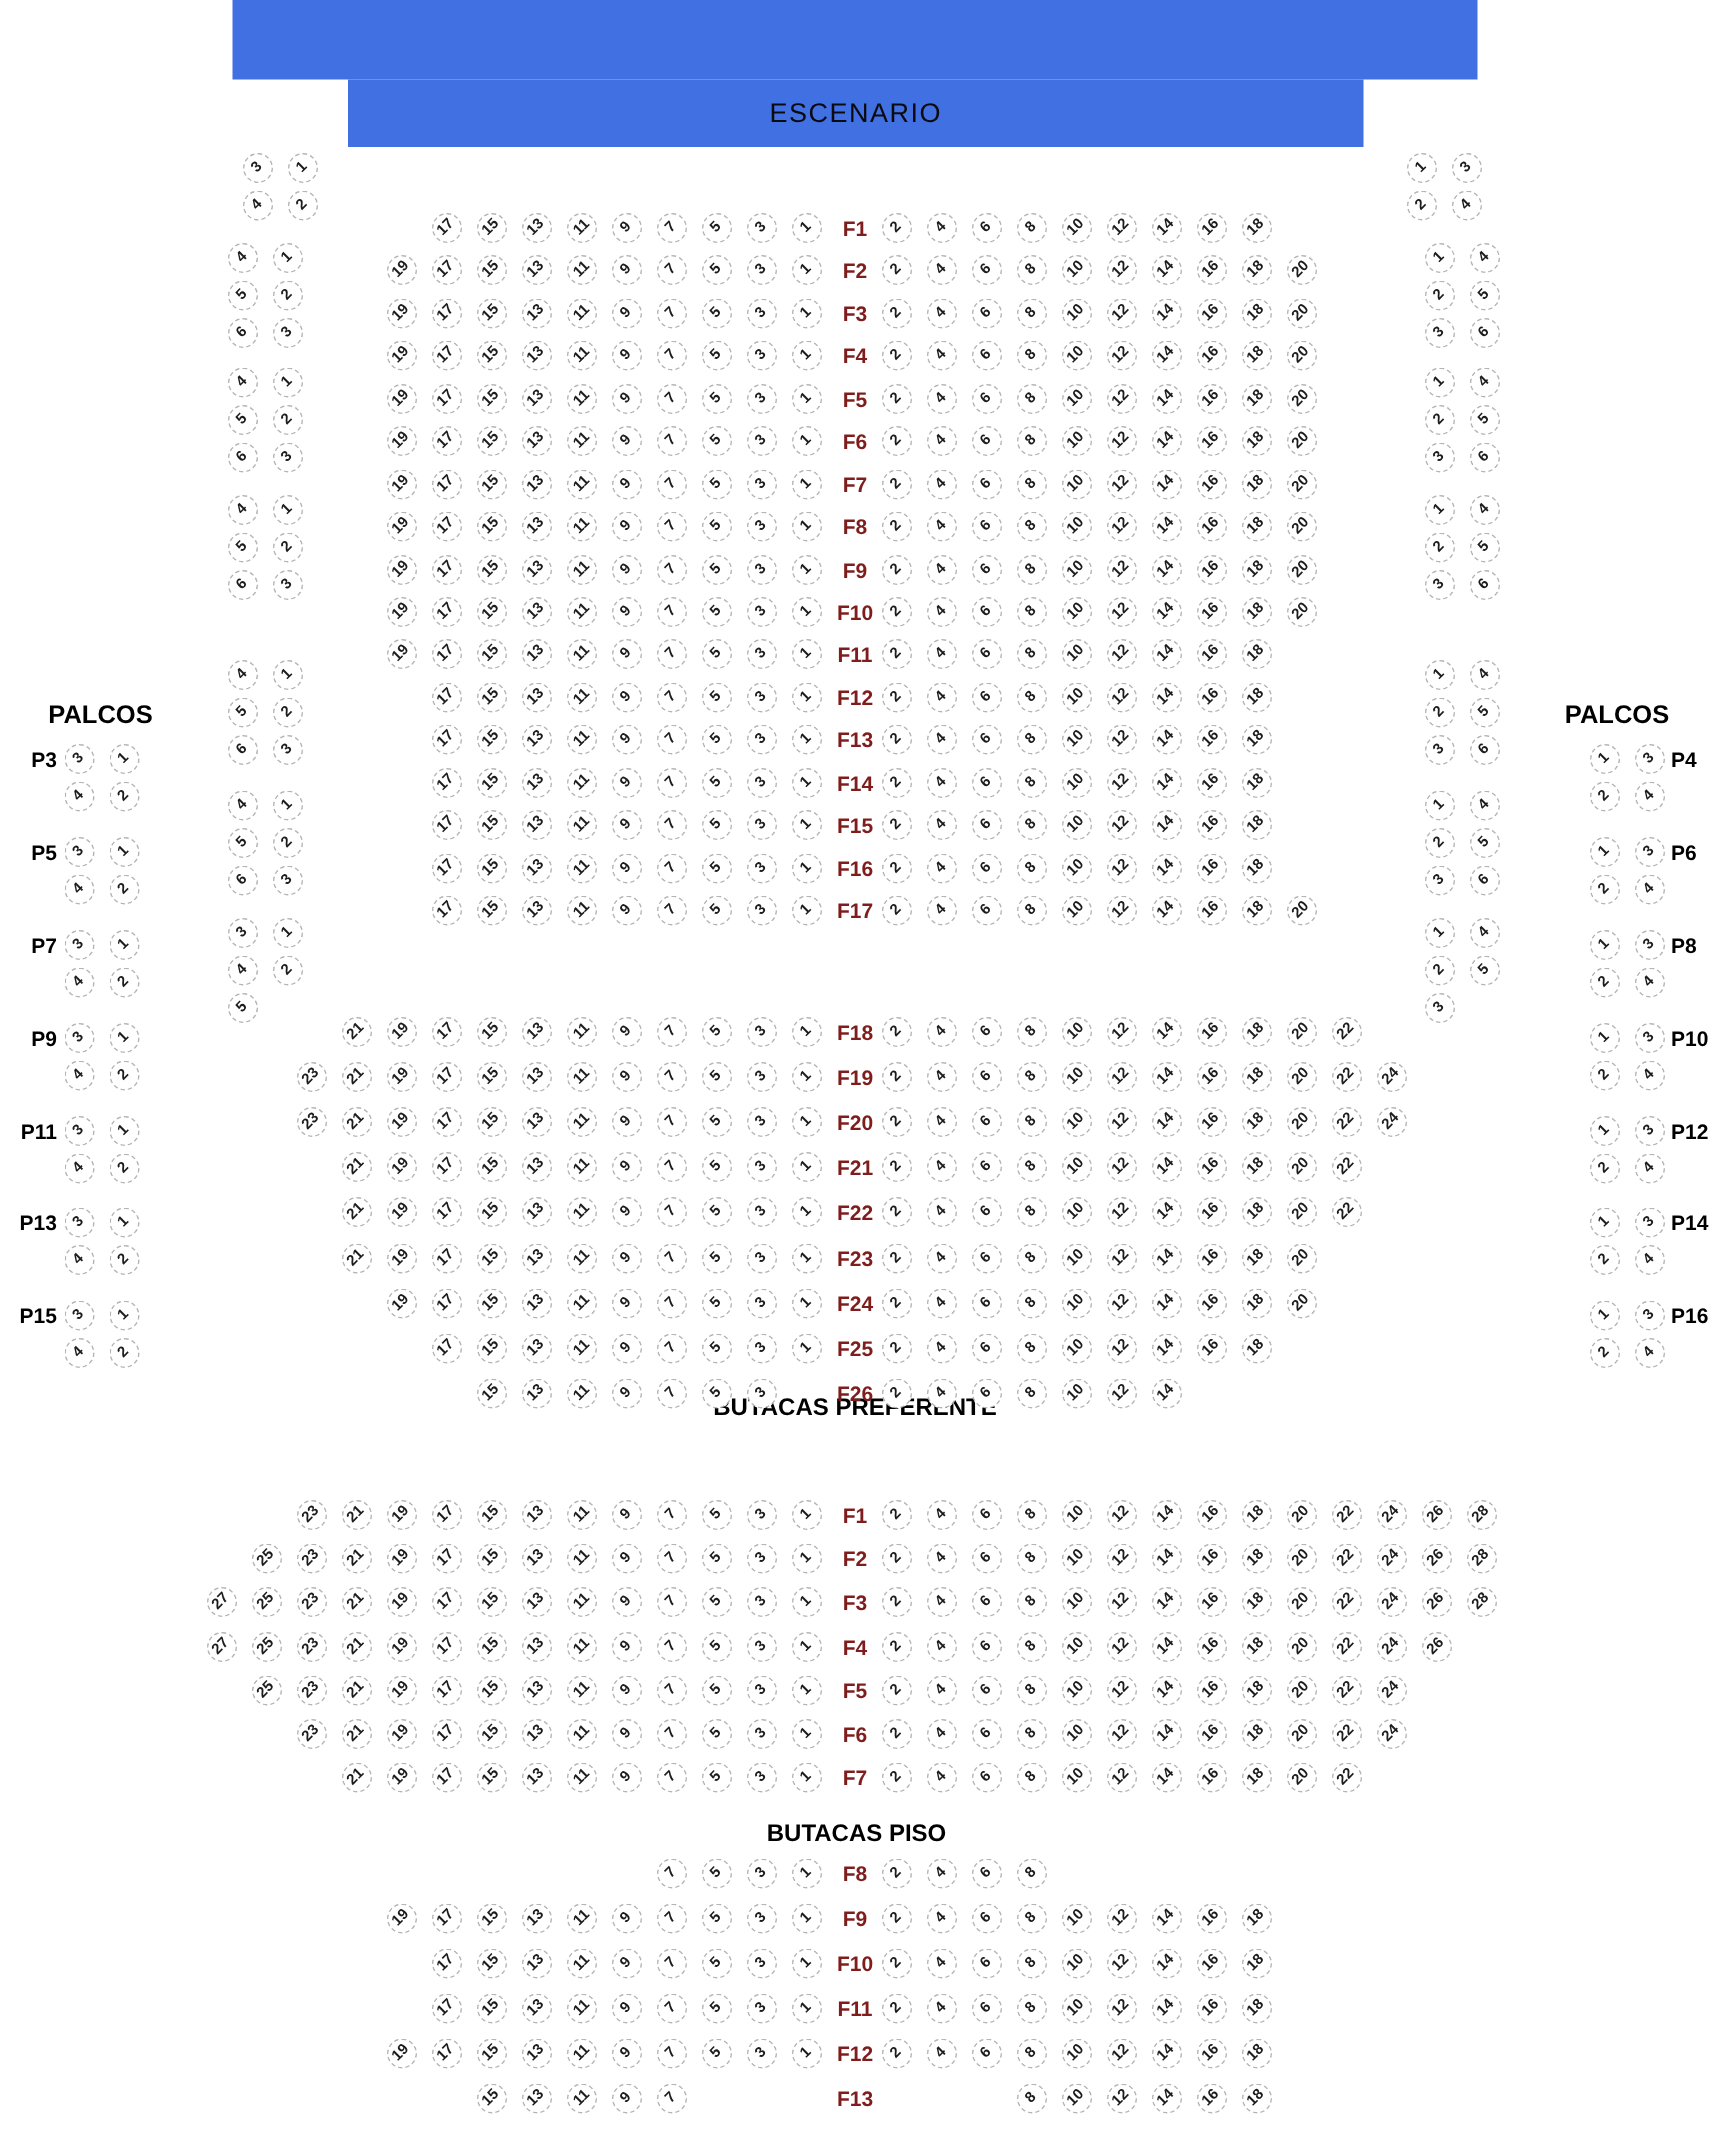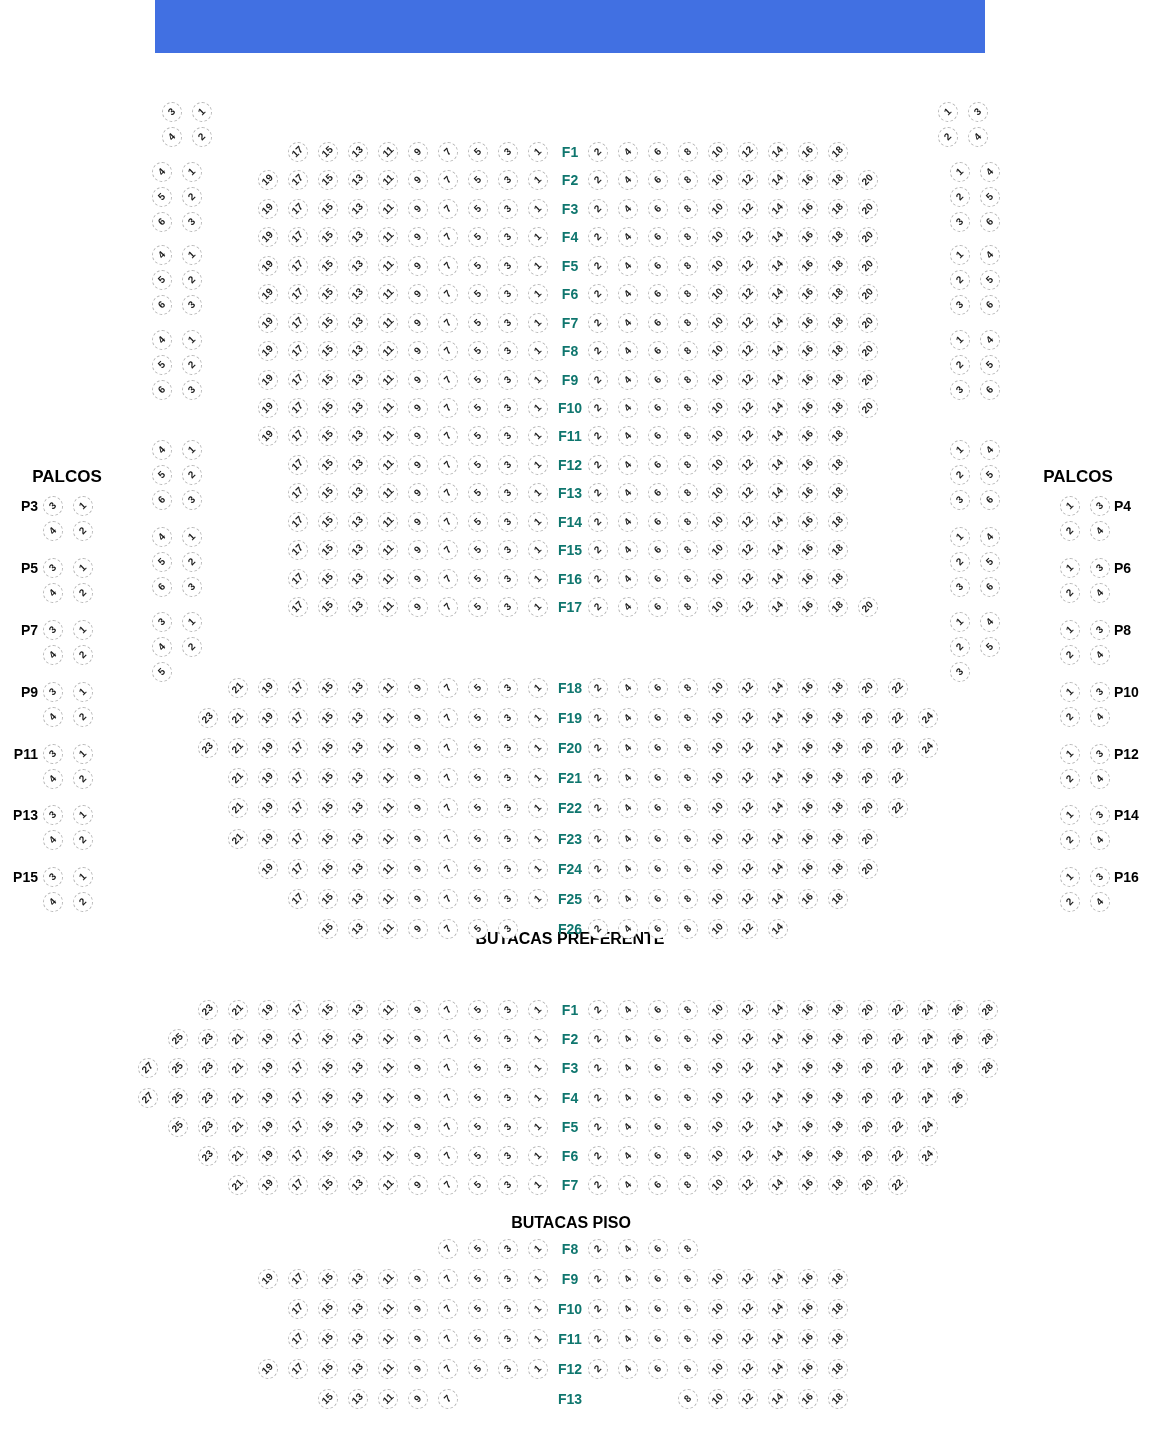--- a/index.html
+++ b/index.html
@@ -11,21 +11,21 @@
   .stage-front { position:absolute; left:232px; top:53px; width:677px; height:45px;
     display:flex; align-items:center; justify-content:center; }
   .stage-front span { font-size:18px; letter-spacing:1px; color:#0b0b0f; }
   .sec-title {
     position:absolute; transform:translate(-50%,-50%);
     font-weight:700; font-size:16px; color:#000; white-space:nowrap;
   }
   .sec-title.palcos { font-size:17px; }
   .row-label {
     position:absolute; transform:translate(-50%,-50%);
-    font-weight:700; font-size:14px; color:#0f766e; white-space:nowrap;
+    font-weight:700; font-size:14px; color:#7f1d1d; white-space:nowrap;
   }
   .palco-label {
     position:absolute; font-weight:700; font-size:14px; color:#000; white-space:nowrap;
   }
   .palco-label.anchor-right { transform:translate(-100%,-50%); }
   .palco-label.anchor-left  { transform:translate(0,-50%); }
   .seat {
     position:absolute; width:20px; height:20px; margin:-10px 0 0 -10px;
     border:1px dashed #b5b5b5; border-radius:50%; background:#ffffff;
     box-sizing:border-box; display:flex; align-items:center; justify-content:center;
@@ -34,20 +34,23 @@
   .seat-num {
     display:block; transform:rotate(-45deg);
     font-size:10px; font-weight:700; color:#1c1c1c; line-height:1;
   }
 </style>
 </head>
 <body>
 
 <div id="canvas">
   <div class="stage-top" style="background: rgb(65, 112, 226);"></div>
+  <div class="stage-front" style="background: rgb(65, 112, 226);">
+    <span>ESCENARIO</span>
+  </div>
 
   <div class="sec-title palcos" style="left:67px;top:477px">PALCOS</div>
   <div class="sec-title palcos" style="left:1078px;top:477px">PALCOS</div>
   <div class="sec-title" style="left:570px;top:939px">BUTACAS PREFERENTE</div>
   <div class="sec-title" style="left:571px;top:1223px">BUTACAS PISO</div>
 
   <div id="seat-layer">
       <div class="row-label" style="left: 570px; top: 152px;">F1</div>
       <div class="seat" style="left: 298px; top: 152px;">
         <span class="seat-num">17</span>

